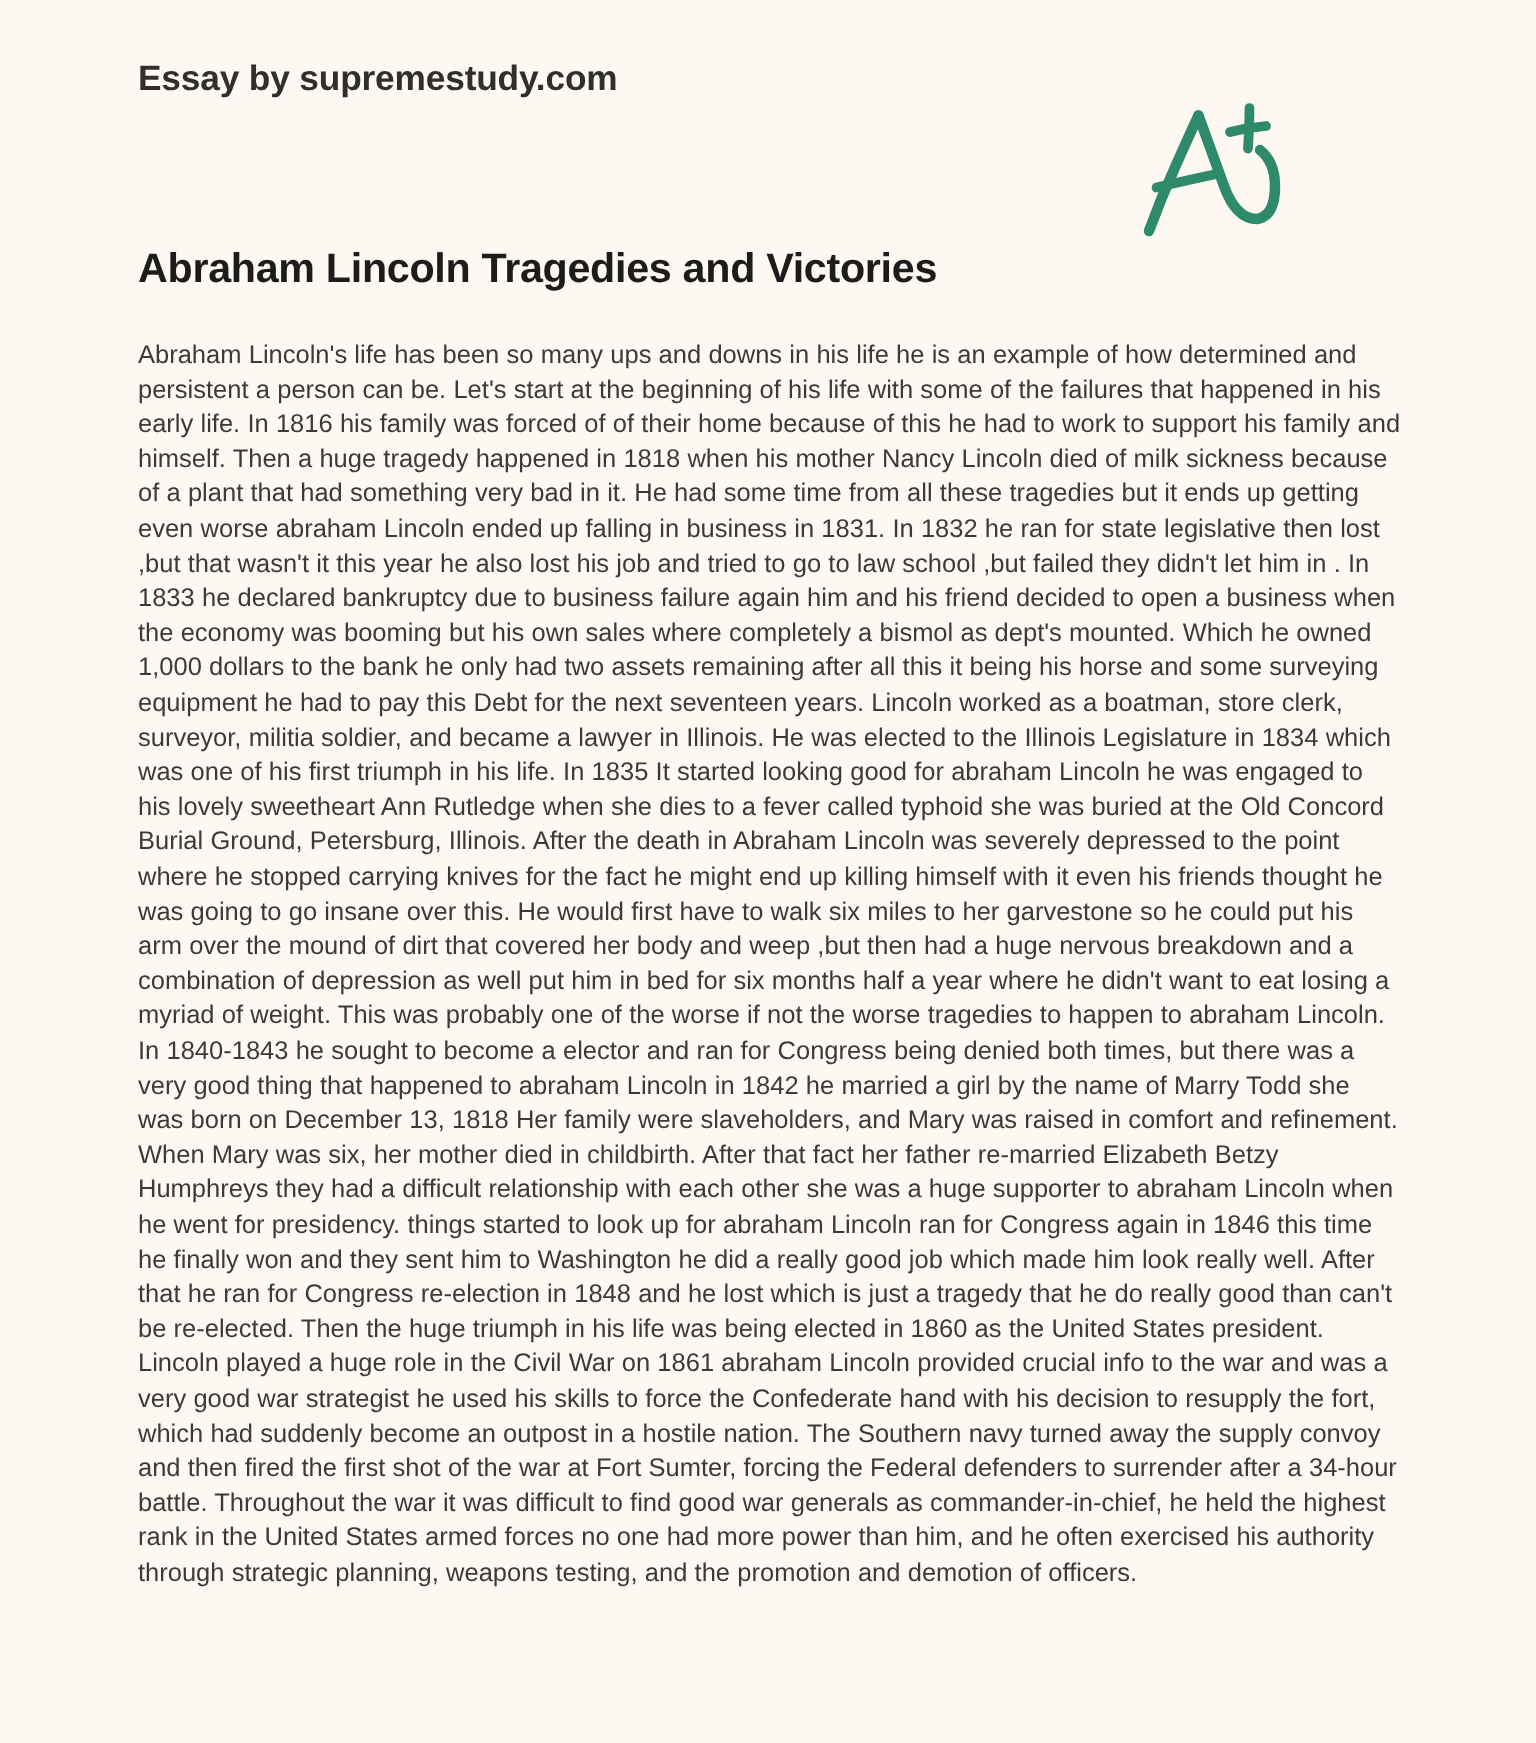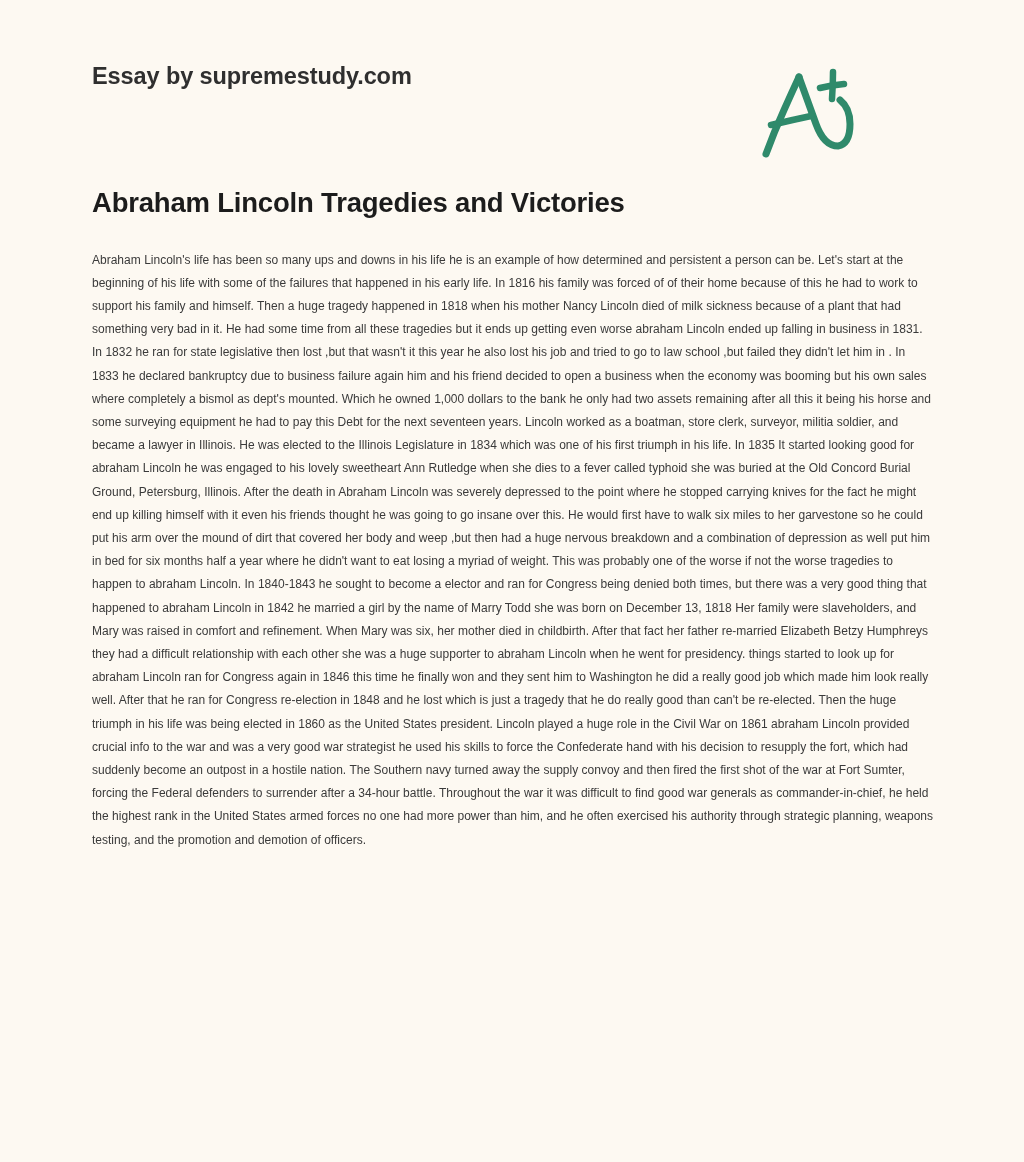--- a/index.html
+++ b/index.html
@@ -17,21 +17,21 @@
     position: relative;
     width: 1024px;
     height: 1162px;
     box-sizing: border-box;
     padding: 0 92px;
   }
 
   
   .header {
     position: relative;
-    padding-top: 62px;
+    padding-top: 38px;
   }
   .brand-line {
     font-size: 23.5px;
     font-weight: bold;
     color: #2f2f2f;
     letter-spacing: -0.1px;
     line-height: 1.2;
   }
   .source-line {
     margin-top: 21px;
@@ -70,21 +70,21 @@
     font-weight: bold;
     color: #1c1c1c;
     letter-spacing: -0.2px;
     line-height: 1.25;
   }
 
   
   .doc-body {
     margin-top: 28px;
     width: 842px;
-    font-size: 12px;
+    font-size: 17px;
     line-height: 23.2px;
     color: #3a3a3a;
     text-align: left;
     word-spacing: 0.1px;
   }
   .doc-body p {
     margin: 0 0 14px 0;
   }
 </style>
 </head>

